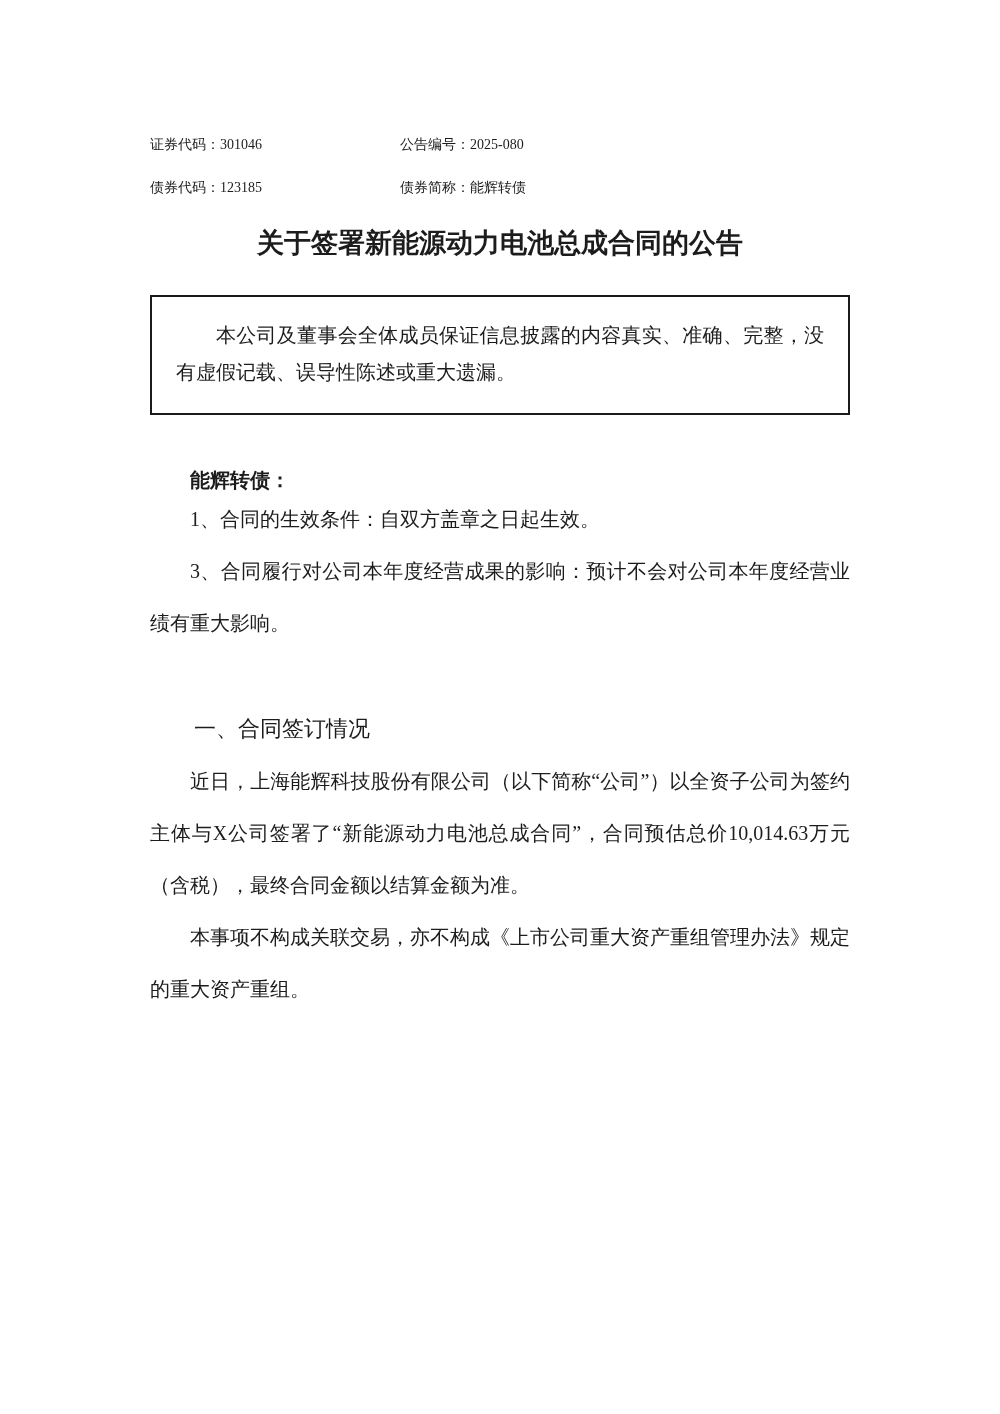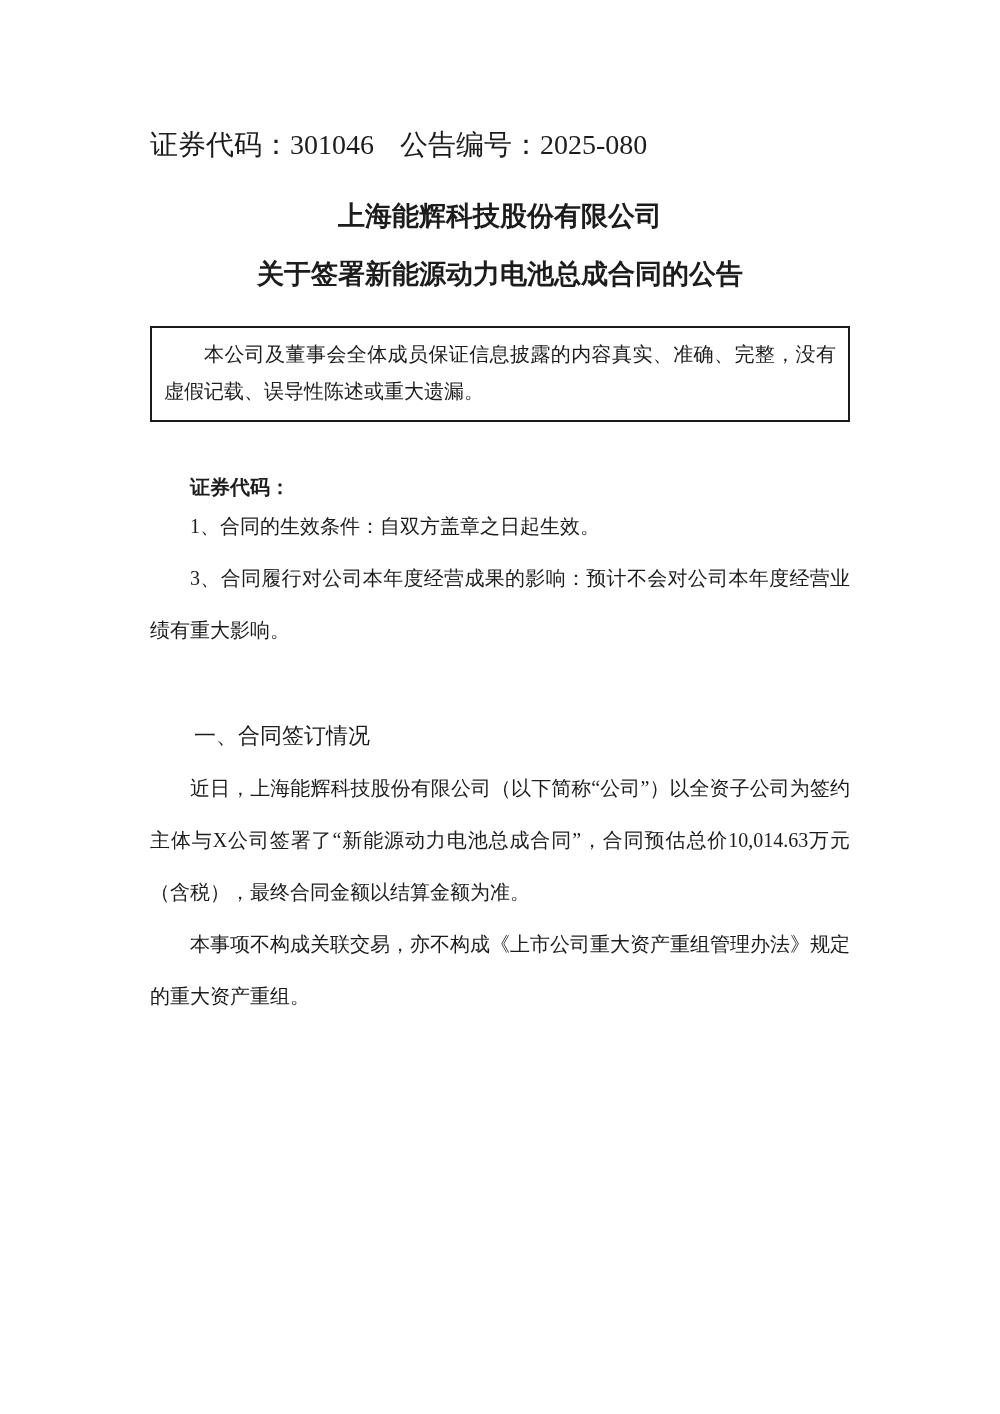--- a/index.html
+++ b/index.html
@@ -16,21 +16,21 @@
   }
   .page {
     box-sizing: border-box;
     width: 1000px;
     height: 1414px;
     padding: 132px 150px 0 150px;
     background: #ffffff;
   }
   
   .doc-header {
-    font-size: 28px;
+    font-size: 14px;
     line-height: 26px;
   }
   .header-row {
     display: grid;
     grid-template-columns: 250px 283px 1fr;
     white-space: nowrap;
   }
   .header-row.row2 {
     margin-top: 17px;
   }
@@ -47,21 +47,21 @@
   
   .statement-box {
     box-sizing: border-box;
     margin-top: 36px;
     border: 2px solid #1a1a1a;
     padding: 8px 12px 10px 12px;
     font-size: 20px;
     line-height: 37px;
   }
   .statement-box p {
-    margin: 0;
+    margin: 12px;
     text-indent: 2em;
     text-align: justify;
   }
   
   .special-heading {
     margin-top: 52px;
     font-weight: bold;
     font-size: 20px;
     line-height: 26px;
     text-indent: 2em;
@@ -85,30 +85,34 @@
 </head>
 <body>
 
 <div class="page">
 
   <div class="doc-header">
     <div class="header-row">
       <span>证券代码：301046</span>
       <span>公告编号：2025-080</span>
     </div>
+    <div class="header-row row2">
+      <span>债券代码：123185</span>
+      <span>债券简称：能辉转债</span>
+      <span></span>
+    </div>
   </div>
 
-  <h1 class="doc-title line1">上海能辉科技股份有限公司</h1>
   <h1 class="doc-title line2">关于签署新能源动力电池总成合同的公告</h1>
 
   <div class="statement-box">
     <p>本公司及董事会全体成员保证信息披露的内容真实、准确、完整，没有虚假记载、误导性陈述或重大遗漏。</p>
   </div>
 
-  <div class="special-heading">证券代码：</div>
+  <div class="special-heading">能辉转债：</div>
 
   <p class="para">1、合同的生效条件：自双方盖章之日起生效。</p>
   <p class="para">3、合同履行对公司本年度经营成果的影响：预计不会对公司本年度经营业绩有重大影响。</p>
 
   <div class="section-heading">一、合同签订情况</div>
 
   <p class="para">近日，上海能辉科技股份有限公司（以下简称“公司”）以全资子公司为签约主体与X公司签署了“新能源动力电池总成合同”，合同预估总价10,014.63万元（含税），最终合同金额以结算金额为准。</p>
   <p class="para">本事项不构成关联交易，亦不构成《上市公司重大资产重组管理办法》规定的重大资产重组。</p>
 
 </div>

